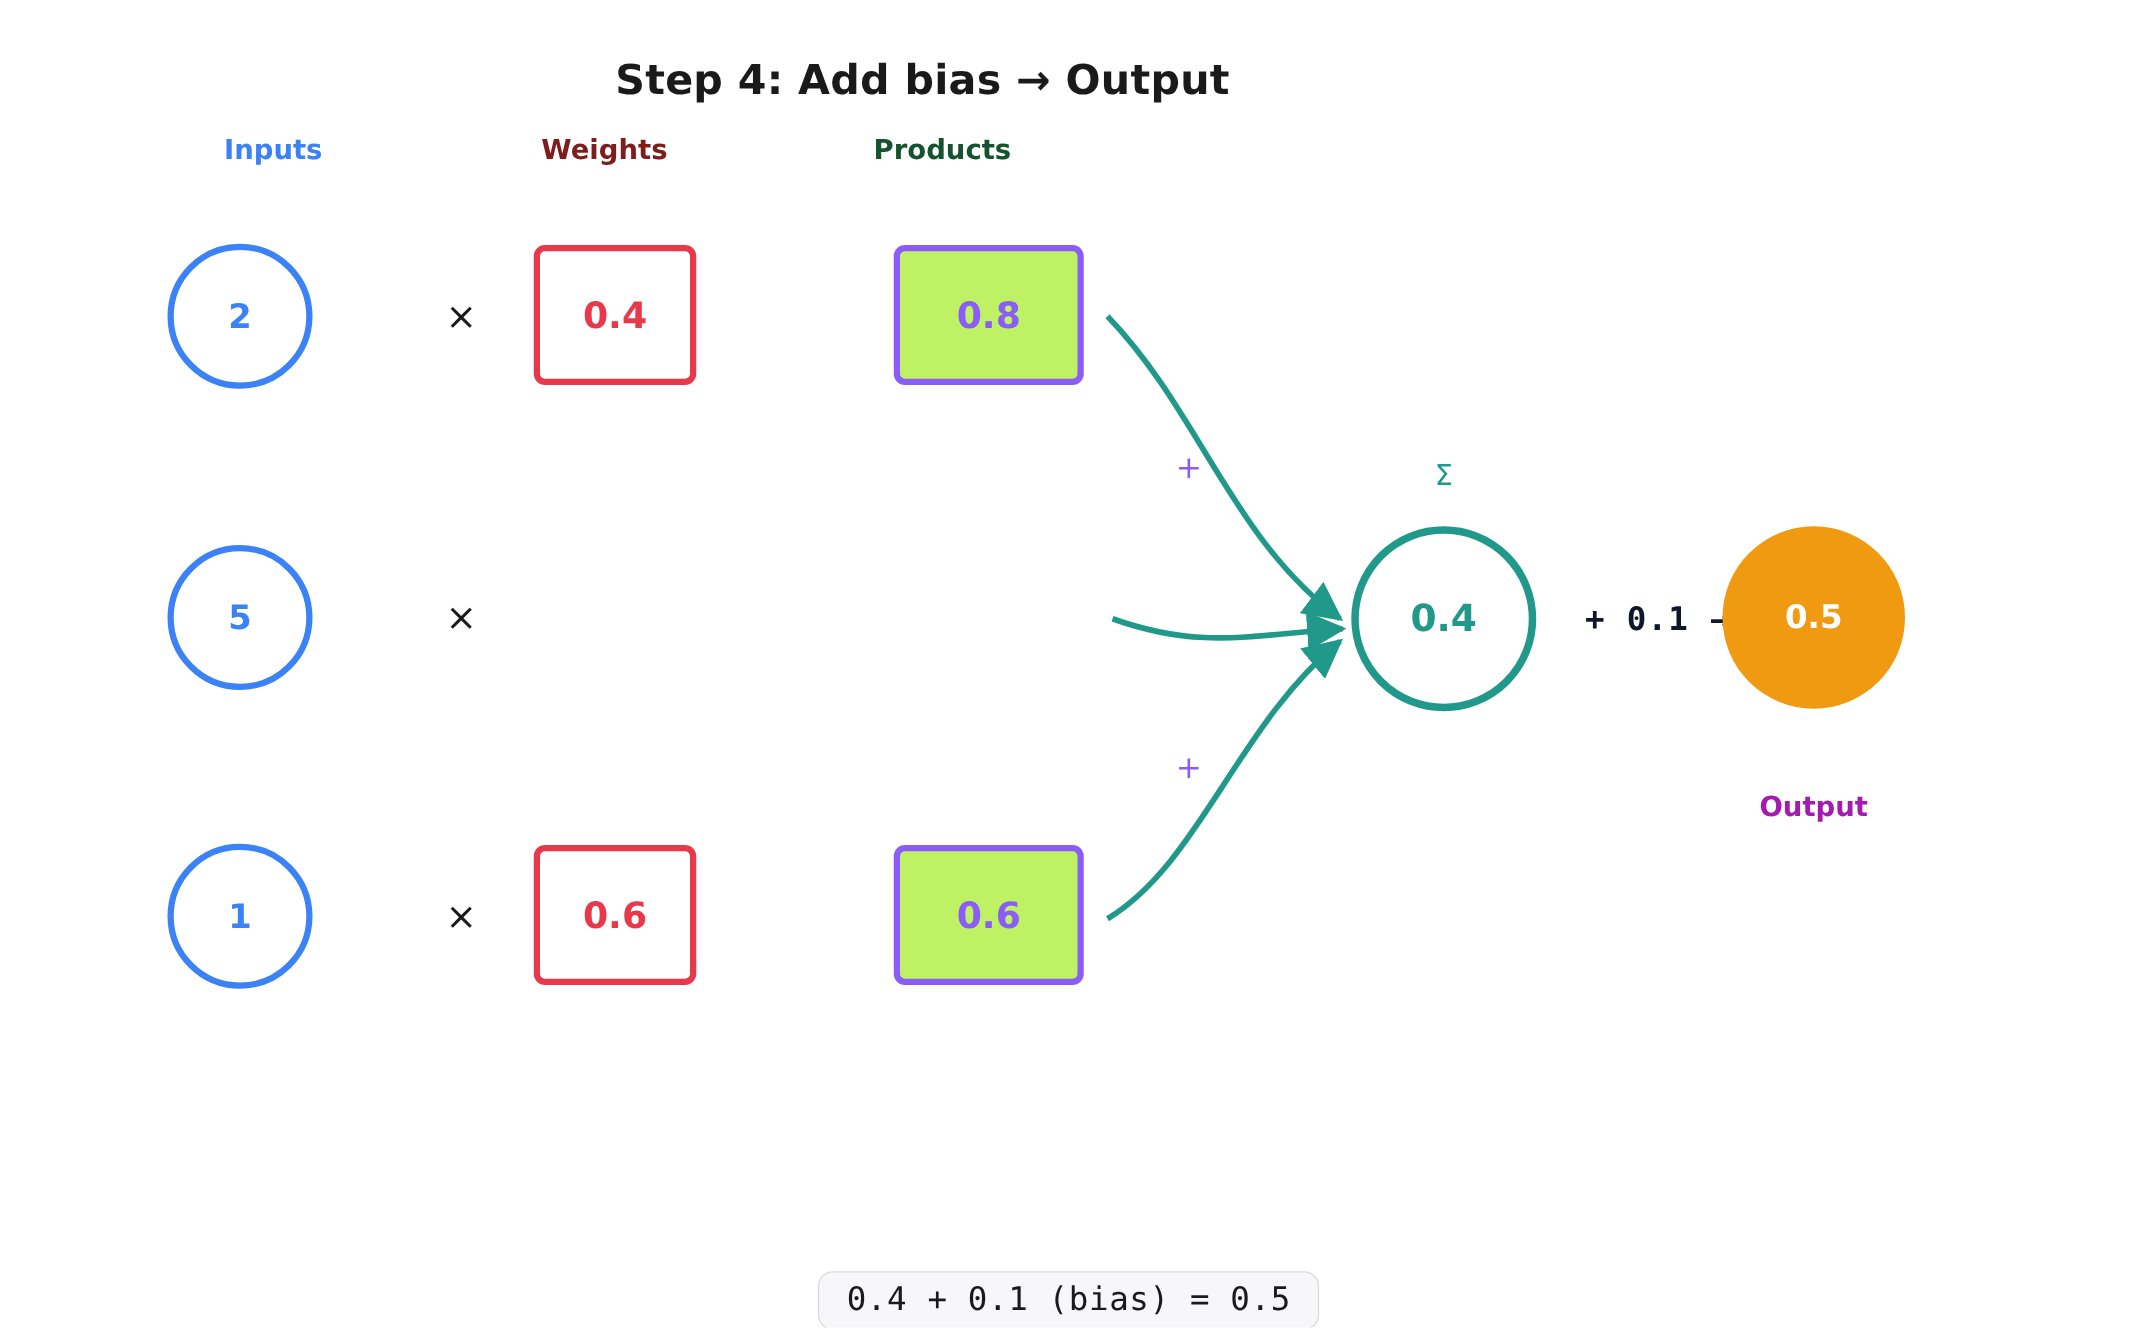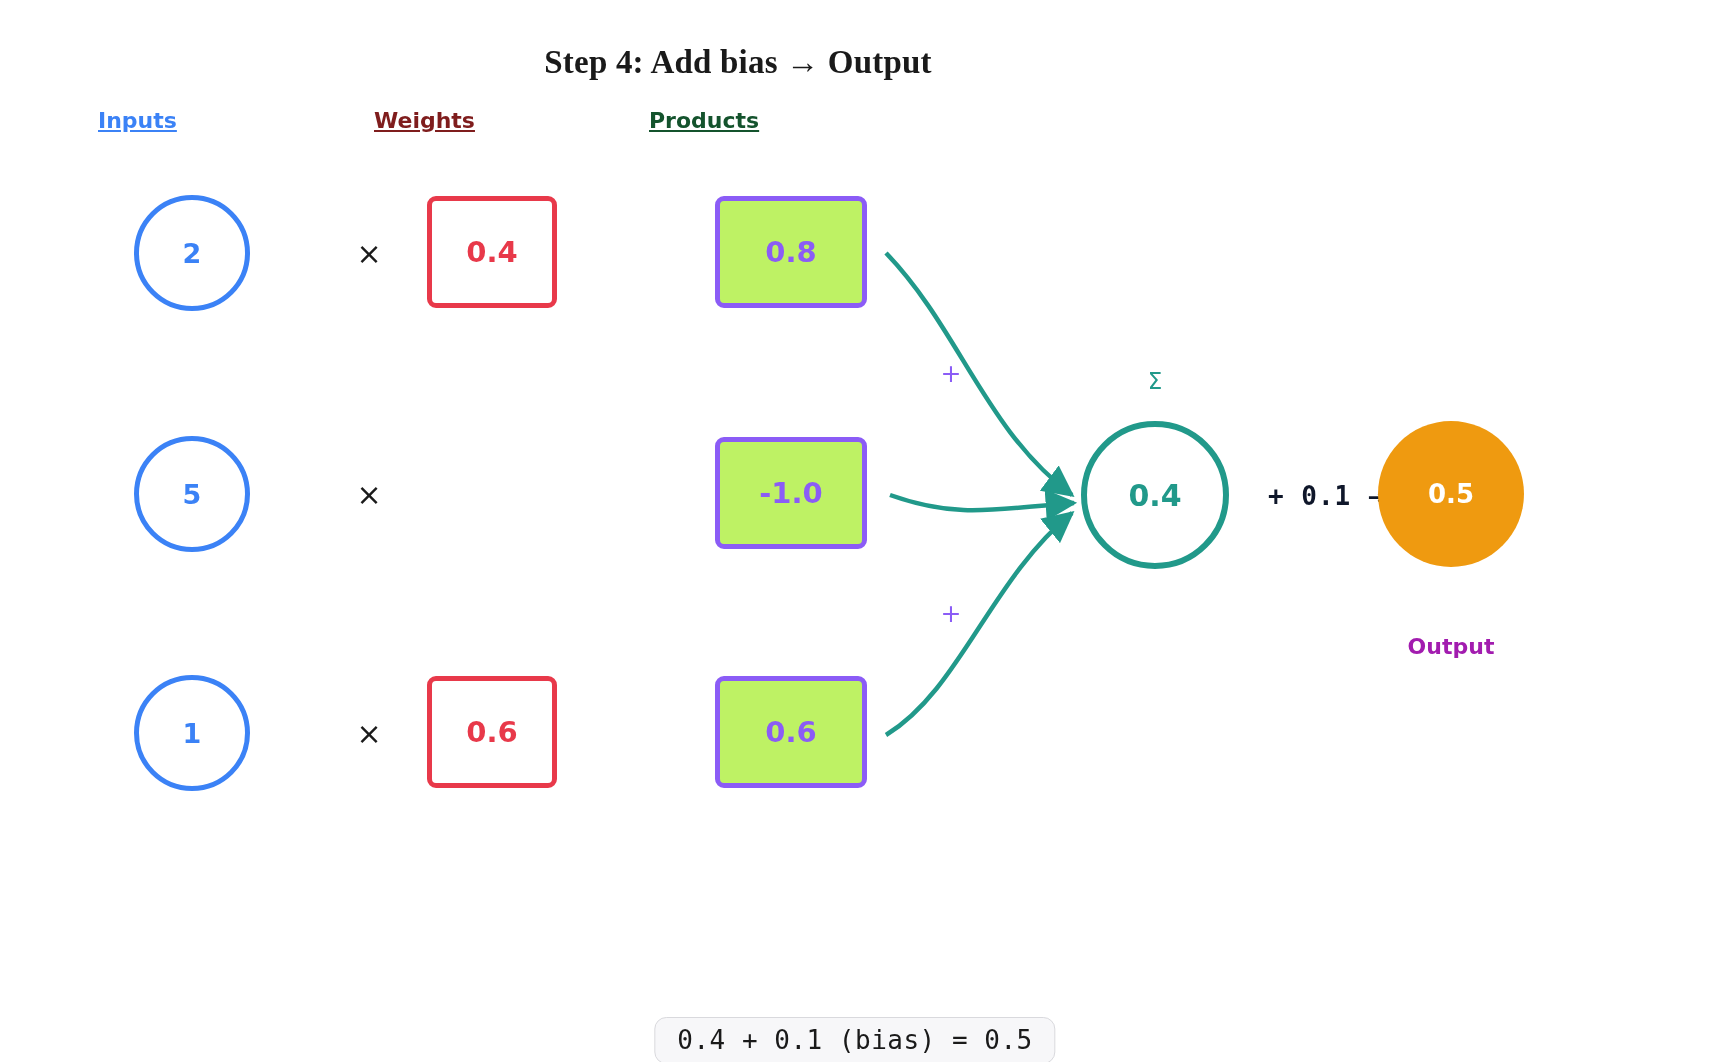--- a/index.html
+++ b/index.html
@@ -26,31 +26,29 @@
   .title {
     position: absolute;
     top: 44px;
     left: 0;
     width: 1476px;
     text-align: center;
     font-size: 33px;
     font-weight: bold;
     color: #1a1a1a;
     letter-spacing: 0.2px;
-    font-family: Liberation Serif, serif;
   }
 
   
   .col-header {
     position: absolute;
     font-size: 22px;
     font-weight: bold;
-    text-align: left;
+    text-align: right;
     white-space: nowrap;
-    text-decoration: underline;
   }
   .col-header.inputs   { left: 98px;  top: 108px; width: 160px; color: #3b82f6; }
   .col-header.weights  { left: 374px; top: 108px; width: 160px; color: #7f1d1d; }
   .col-header.products { left: 649px; top: 108px; width: 160px; color: #14532d; }
 
   
   #edges {
     position: absolute;
     left: 0; top: 0;
     width: 1710px;
@@ -233,21 +231,20 @@
     <path d="M 886 735 C 960 690 990 580 1072 513" fill="none" stroke="#21998a" stroke-width="4.5" marker-end="url(#arrowTeal)"></path>
   </svg>
 
   <div class="input-node" style="left:134px; top:195px;">2</div>
   <div class="times" style="left:349px; top:236px;">×</div>
   <div class="weight-box" style="left:427px; top:196px;">0.4</div>
   <div class="product-box" style="left:715px; top:196px;">0.8</div>
 
   <div class="input-node" style="left:134px; top:436px;">5</div>
   <div class="times" style="left:349px; top:477px;">×</div>
-  <div class="product-box" style="left:715px; top:437px;">-1.0</div>
 
   <div class="input-node" style="left:134px; top:675px;">1</div>
   <div class="times" style="left:349px; top:716px;">×</div>
   <div class="weight-box" style="left:427px; top:676px;">0.6</div>
   <div class="product-box" style="left:715px; top:676px;">0.6</div>
 
   <div class="plus-label" style="left:936px; top:359px;">+</div>
   <div class="plus-label" style="left:936px; top:599px;">+</div>
 
   <div class="sigma-label" style="left:1130px; top:368px;">Σ</div>

